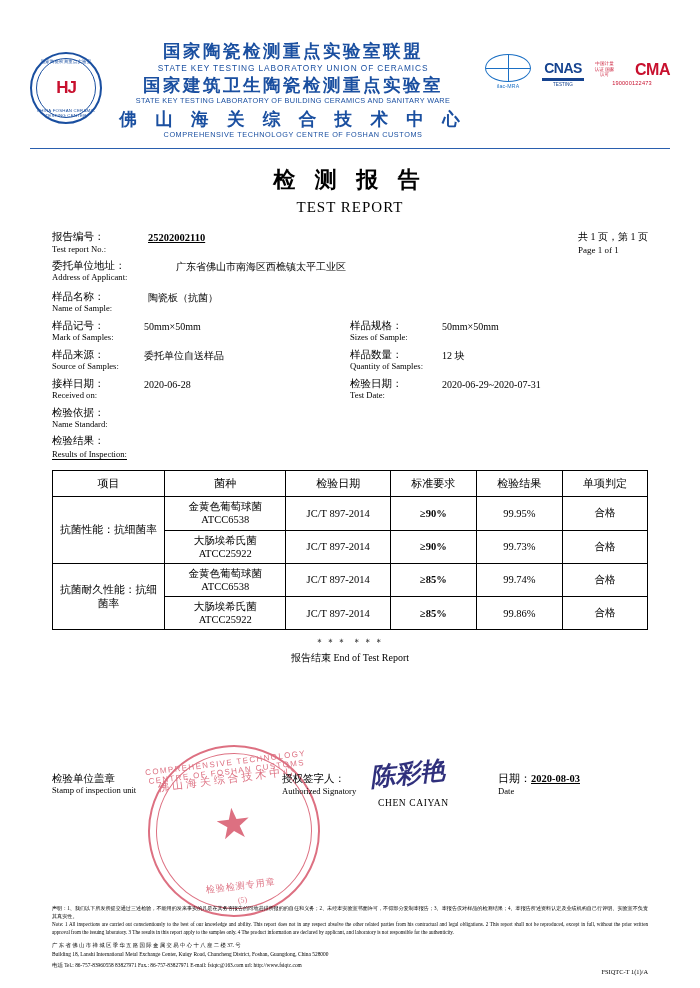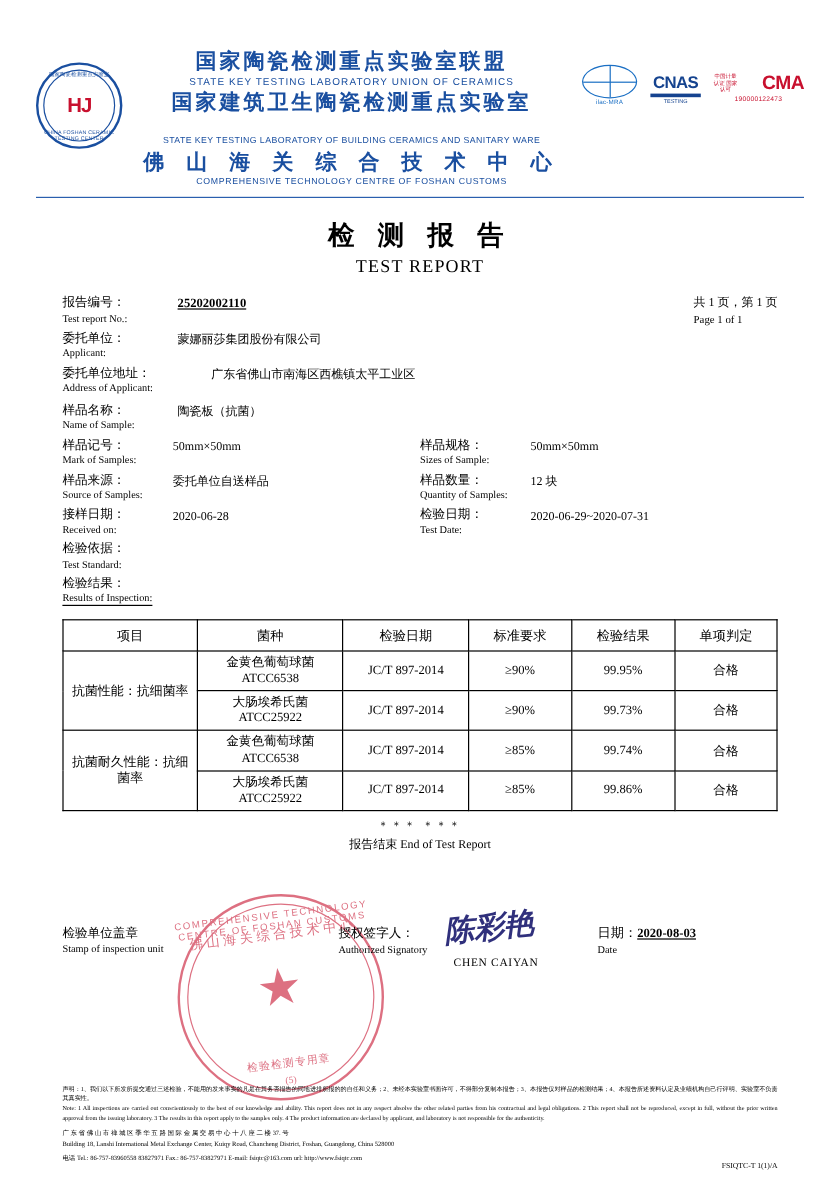--- a/index.html
+++ b/index.html
@@ -62,21 +62,21 @@
     font-family:"Liberation Sans",sans-serif;
     margin-top:2px;
   }
   .hc-cn2{
     font-size:17.5px;font-weight:bold;color:#1a4fa0;
     letter-spacing:2.5px;margin-top:3px;
   }
   .hc-en2{
     font-size:7.3px;color:#1a4fa0;letter-spacing:.35px;
     font-family:"Liberation Sans",sans-serif;
-    margin-top:18px;
+    margin-top:2px;
   }
   .hc-cn3{
     font-size:17.5px;font-weight:bold;color:#1a4fa0;
     letter-spacing:7px;margin-top:4px;
   }
   .hc-en3{
     font-size:7.3px;color:#1a4fa0;letter-spacing:.55px;
     font-family:"Liberation Sans",sans-serif;
     margin-top:2px;
   }
@@ -183,21 +183,21 @@
   }
   table.rep th,table.rep td{
     border:1px solid #000;
     text-align:center;
     padding:3px 2px;
   }
   table.rep th{font-weight:normal;font-size:11px;padding:5px 2px;}
   td.cat{width:112px;font-size:10.8px;}
   td.strain{width:120px;line-height:1.25;padding:3px 2px;}
   td.meth{width:104px;}
-  td.req{width:84px;}
+  td.req{width:84px;font-weight:bold;}
   td.res{width:84px;}
   td.jd{width:84px;}
 
   .stars{
     text-align:center;font-size:9px;margin-top:6px;letter-spacing:2px;
   }
   .end-line{
     text-align:center;font-size:10px;margin-top:2px;
   }
 
@@ -341,27 +341,20 @@
     </div>
 
     <div class="row">
       <div class="lbl">
         <span class="cn">报告编号：</span>
         <span class="en">Test report No.:</span>
       </div>
       <div class="val u">25202002110</div>
     </div>
 
-    <div class="row" style="margin-top:6px;">
-      <div class="lbl">
-        <span class="cn">委托单位：</span>
-        <span class="en">Applicant:</span>
-      </div>
-      <div class="val">蒙娜丽莎集团股份有限公司</div>
-    </div>
 
     <div class="row" style="margin-top:5px;gap:28px;">
       <div class="lbl">
         <span class="cn">委托单位地址：</span>
         <span class="en">Address of Applicant:</span>
       </div>
       <div class="val">广东省佛山市南海区西樵镇太平工业区</div>
     </div>
 
     <div class="row" style="margin-top:7px;">
@@ -419,21 +412,21 @@
           <span class="cn">检验日期：</span>
           <span class="en">Test Date:</span>
         </div>
         <div class="val">2020-06-29~2020-07-31</div>
       </div>
     </div>
 
     <div class="row" style="margin-top:5px;">
       <div class="lbl">
         <span class="cn">检验依据：</span>
-        <span class="en">Test Standard:</span>
+        <span class="en">Name Standard:</span>
       </div>
     </div>
 
     <div class="row" style="margin-top:5px;">
       <div class="lbl ul">
         <span class="cn">检验结果：</span>
         <span class="en">Results of Inspection:</span>
       </div>
       <div class="val"></div>
     </div>

